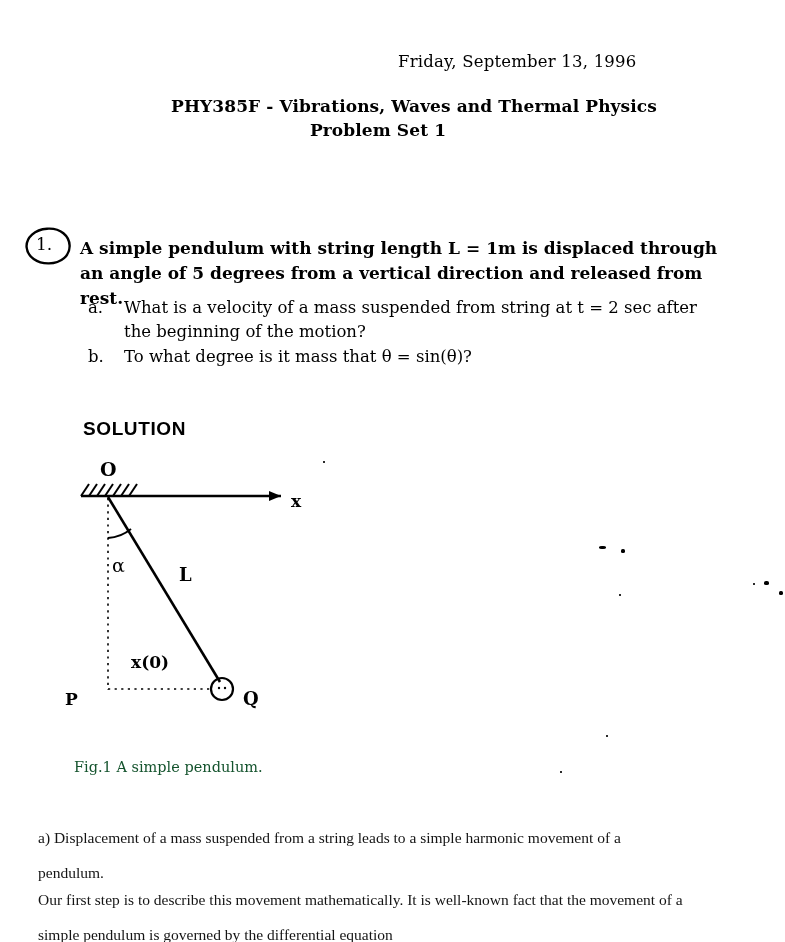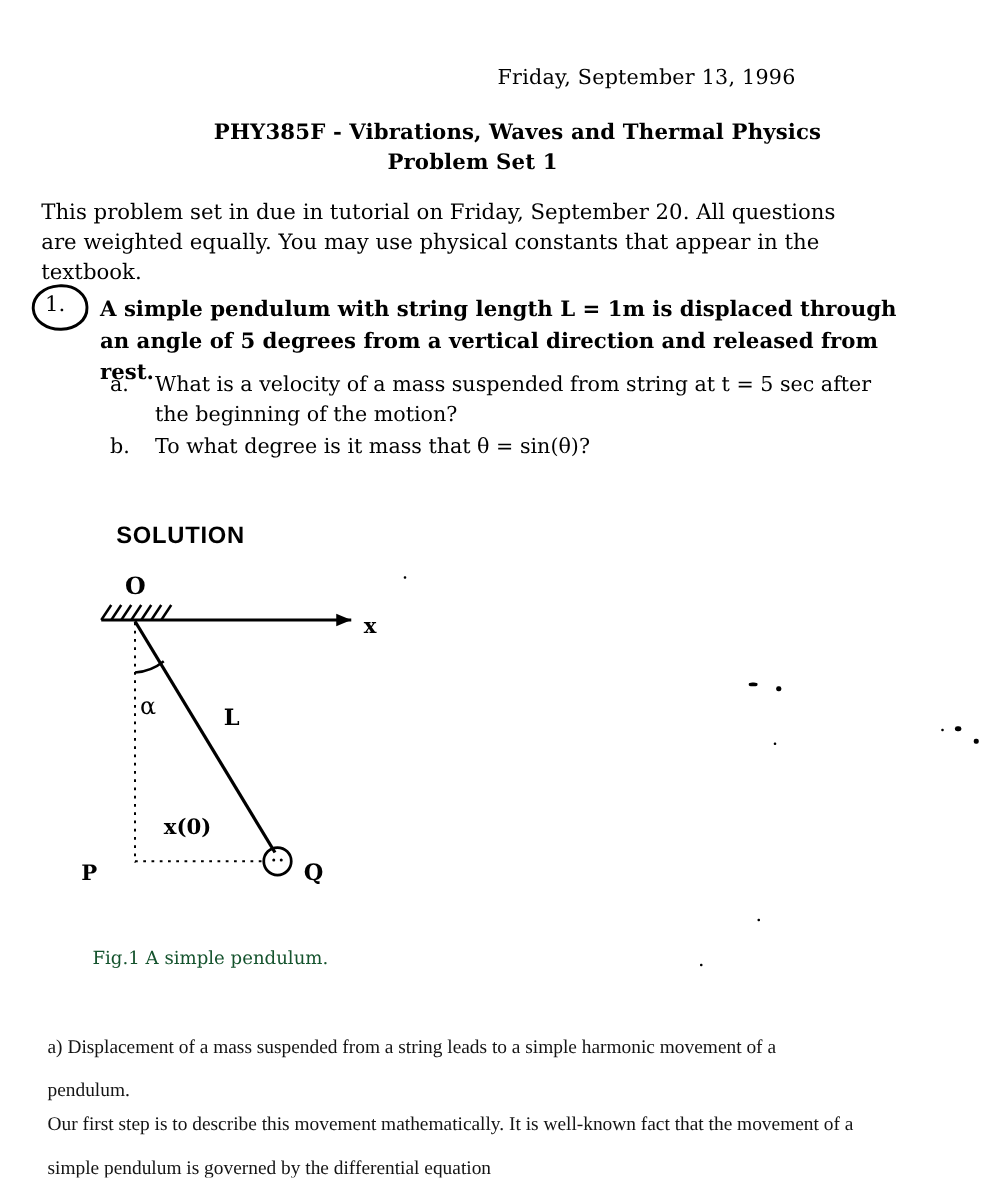--- a/index.html
+++ b/index.html
@@ -107,21 +107,21 @@
   }
   .sub-item .sub-text {
     display: block;
     margin-left: 36px;
   }
   .sub-a { top: 296px; }
   .sub-b { top: 345px; }
 
   
   .solution-heading {
-    left: 93px;
+    left: 83px;
     top: 418px;
     font-size: 19px;
     font-weight: bold;
     letter-spacing: 0.6px;
     font-family: "Liberation Sans", sans-serif;
   }
 
   
   .figure {
     left: 55px;
@@ -169,33 +169,32 @@
 </head>
 <body>
 
 <div class="page">
 
   <div class="abs date-line">Friday, September 13, 1996</div>
 
   <div class="abs doc-title">PHY385F - Vibrations, Waves and Thermal Physics</div>
   <div class="abs doc-subtitle">Problem Set 1</div>
 
-  <div class="abs intro">This problem set in due in tutorial on Friday, September 20.  All questions are weighted equally.  You may use physical constants that appear in the textbook.</div>
 
   <svg class="abs q1-circle" viewBox="0 0 46 38">
     <path d="M23.5 1.6 C35.5 1.2 44.2 8.8 44.6 18.4 C45.1 28.6 36.2 36.2 24.0 36.4
              C12.2 36.7 2.4 29.8 1.6 20.2 C0.9 10.4 10.0 2.4 22.0 1.7 Z" fill="none" stroke="#000" stroke-width="2.4" stroke-linecap="round"></path>
   </svg>
   <div class="abs q1-num">1.</div>
 
   <div class="abs q1-body">A simple pendulum with string length L = 1m is displaced through an angle of 5 degrees from a vertical direction and released from rest.</div>
 
   <div class="sub-item sub-a">
     <span class="marker">a.</span>
-    <span class="sub-text">What is a velocity of a mass suspended from string at t = 5 sec after the beginning of the motion?</span>
+    <span class="sub-text">What is a velocity of a mass suspended from string at t = 2 sec after the beginning of the motion?</span>
   </div>
 
   <div class="sub-item sub-b">
     <span class="marker">b.</span>
     <span class="sub-text">To what degree is it mass that θ = sin(θ)?</span>
   </div>
 
   <div class="abs solution-heading">SOLUTION</div>
 
   <div class="abs figure">

